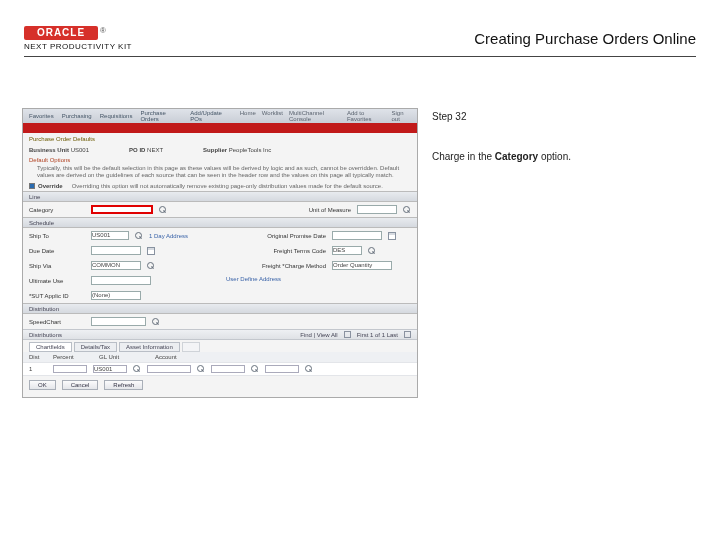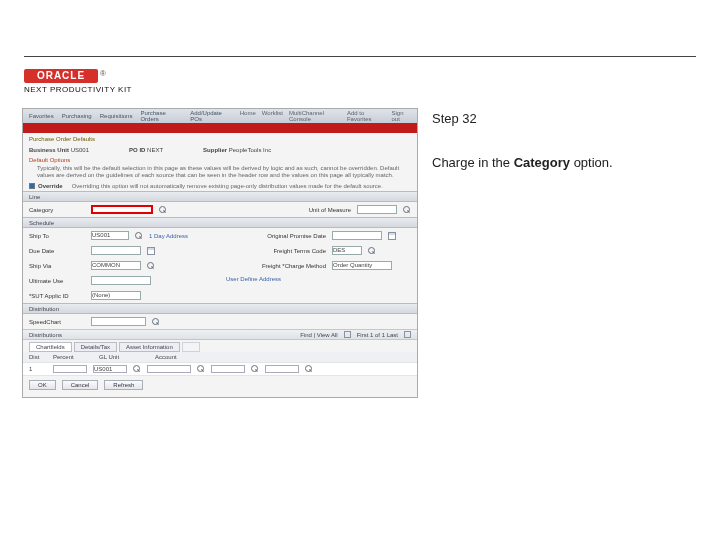--- a/index.html
+++ b/index.html
@@ -14,21 +14,20 @@
     position: relative;
   }
   
   .header {
     position: absolute;
     top: 18px; left: 24px; right: 24px;
     height: 40px;
     display: flex;
     align-items: center;
     justify-content: space-between;
-    margin-top: 43px;
   }
   .logo-block { display: flex; flex-direction: column; }
   .oracle-wordmark {
     width: 74px; height: 14px;
     background: #d6302a;
     border-radius: 2px;
     color: #fff;
     font-weight: bold;
     font-size: 10px;
     line-height: 14px;
@@ -38,21 +37,21 @@
   .oracle-reg {
     font-size: 8px; color: #555; margin-left: 2px;
   }
   .upk { font-size: 8px; color:#111; letter-spacing: .5px; margin-top:2px;}
   .doc-title { font-size: 15px; color:#111; }
   .hr { position:absolute; top:56px; left:24px; right:24px; border-top:1px solid #444;}
   
   .instructions {
     position: absolute;
     top: 110px; left: 432px; width: 260px;
-    font-size: 13px; line-height: 1.4;
+    font-size: 10px; line-height: 1.4;
   }
   .instructions .step { margin-bottom: 26px; }
   
   .shot {
     position: absolute;
     top: 108px; left: 22px;
     width: 396px; height: 290px;
     border: 1px solid #aaa;
     background: #f4f4f4;
     font-size: 6px;
@@ -127,20 +126,21 @@
 <body>
 
 <div class="header">
   <div class="logo-block">
     <div style="display:flex;align-items:flex-start;">
       <div class="oracle-wordmark">ORACLE</div>
       <span class="oracle-reg">®</span>
     </div>
     <div class="upk">NEXT PRODUCTIVITY KIT</div>
   </div>
+  <div class="doc-title">Creating Purchase Orders Online</div>
 </div>
 <div class="hr"></div>
 
 <div class="instructions">
   <div class="step">Step 32</div>
   <div>
     <span>Charge in the </span><b>Category</b><span> option.</span>
   </div>
 </div>
 

